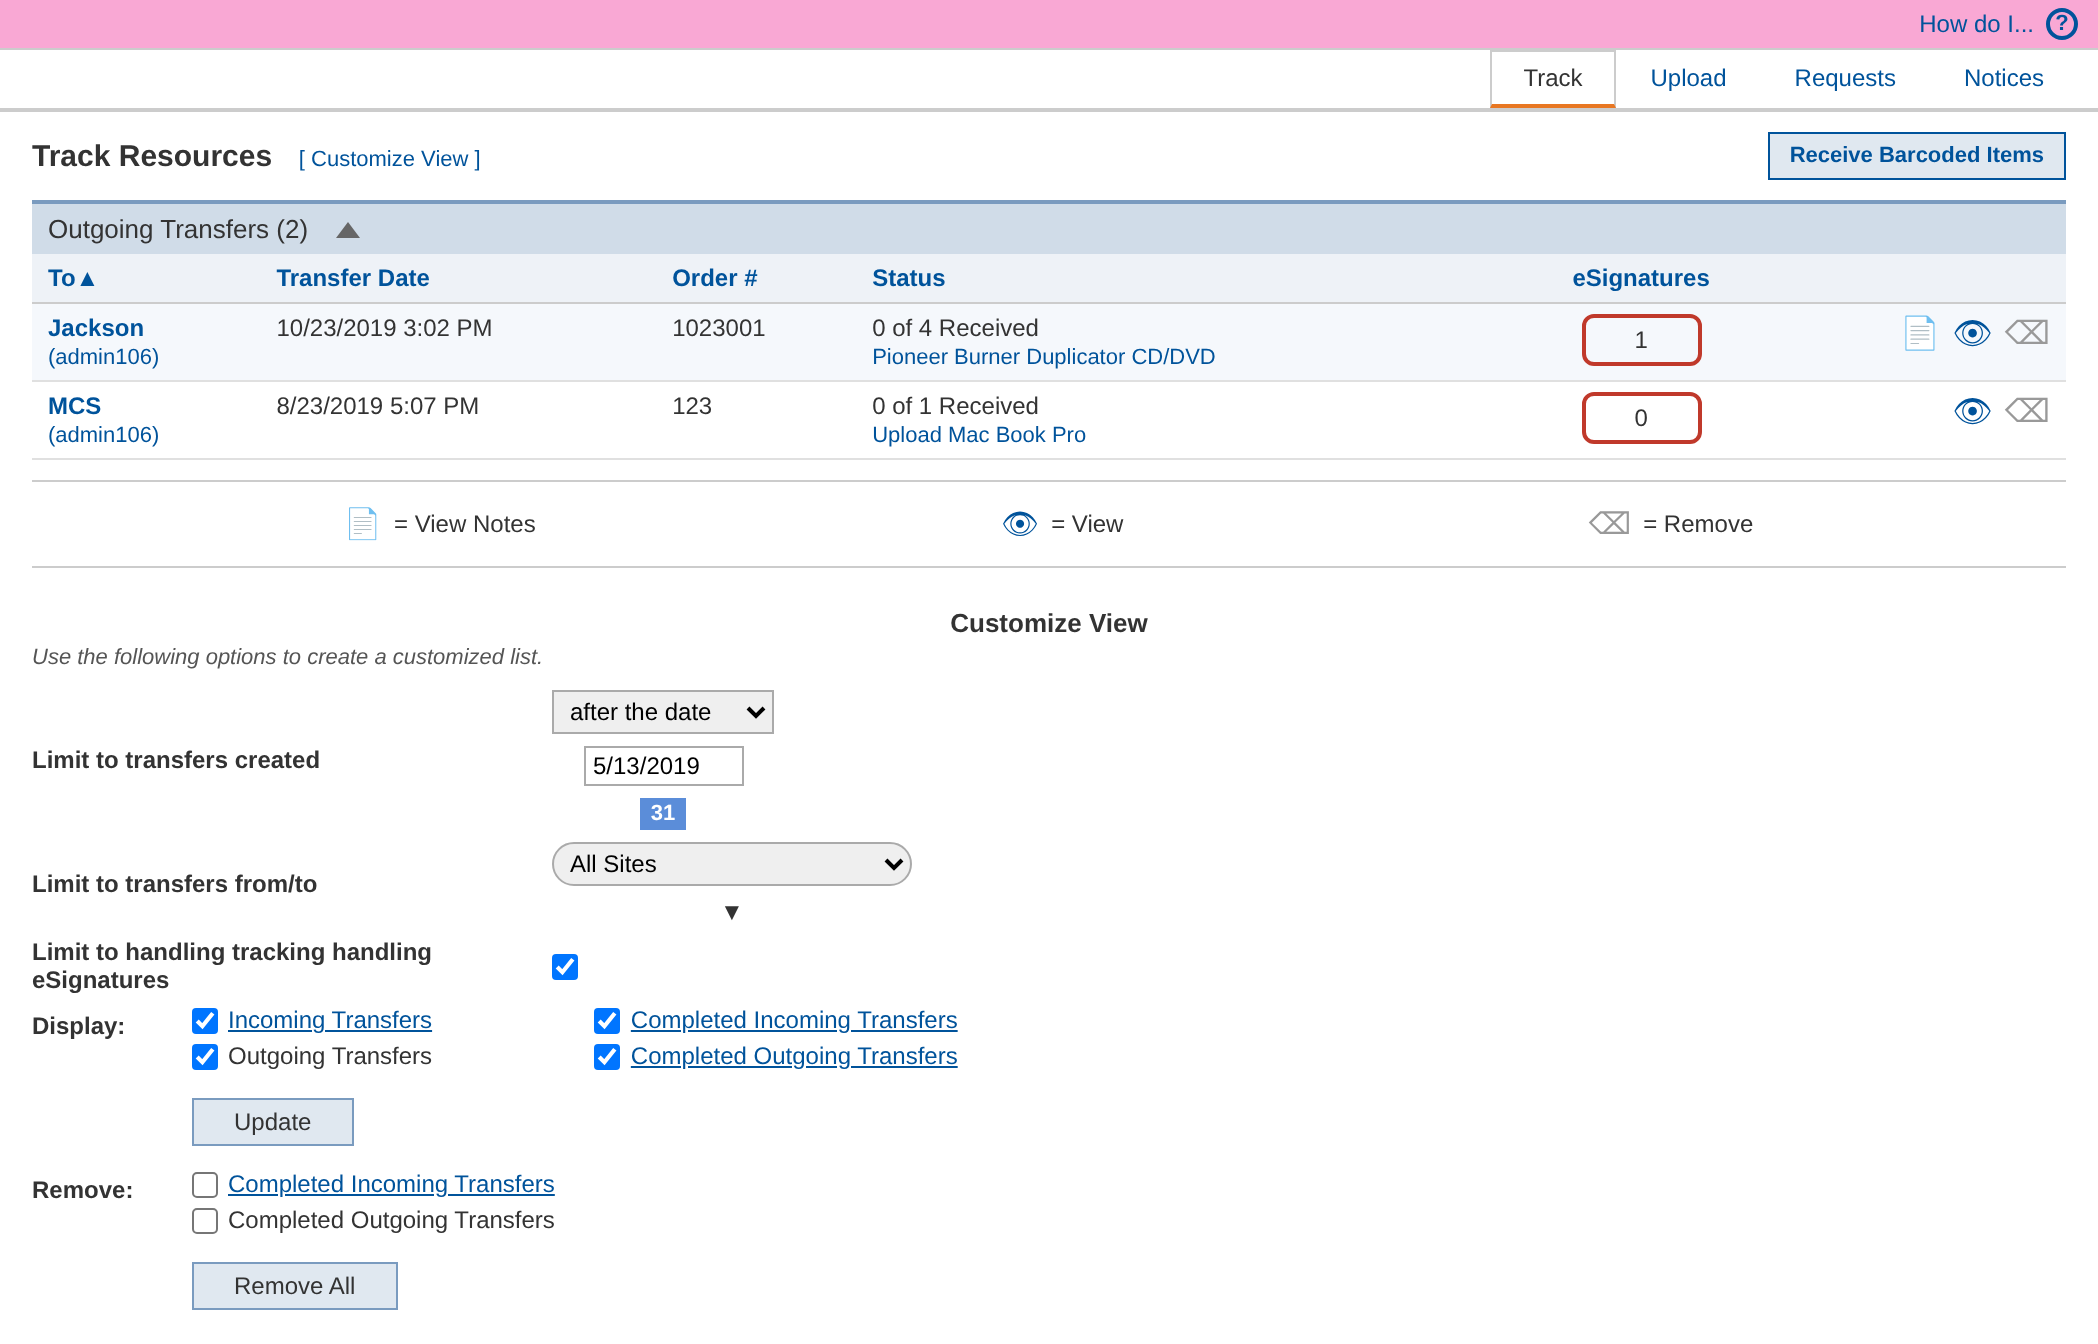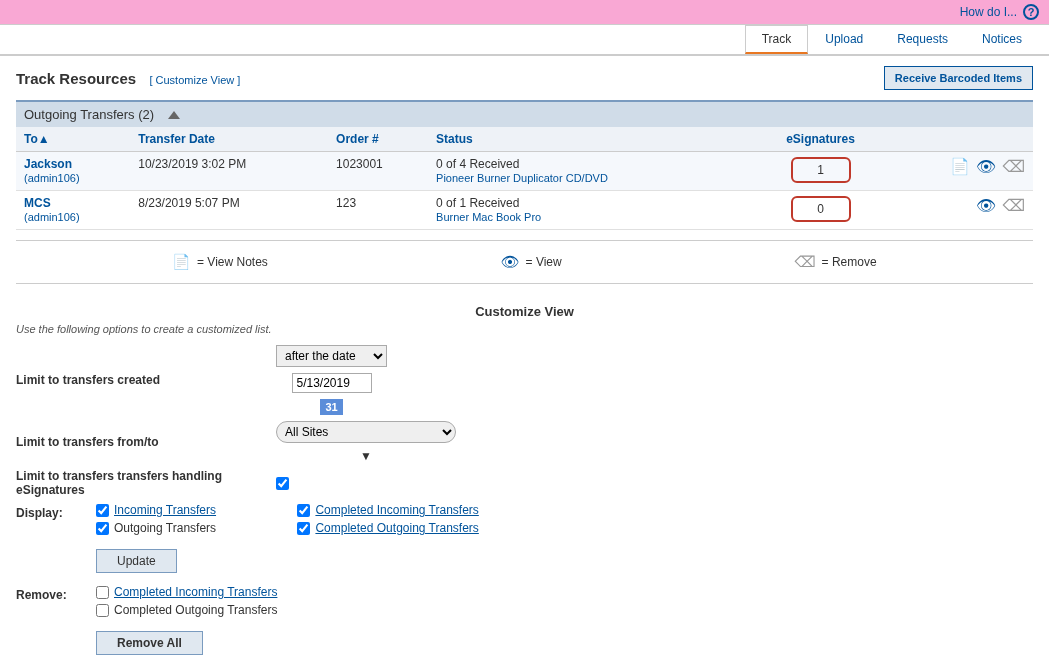--- a/index.html
+++ b/index.html
@@ -260,21 +260,20 @@
     }
     .remove-btn {
       background: #e0e8f0;
       border: 1px solid #7a9bbf;
       padding: 4px 20px;
       font-size: 12px;
       cursor: pointer;
       margin-left: 80px;
       margin-top: 6px;
       color: #333;
-      font-weight: bold;
     }
     .remove-options {
       display: flex;
       flex-direction: column;
       gap: 4px;
     }
     .triangle-up {
       display: inline-block;
       width: 0; height: 0;
       border-left: 6px solid transparent;
@@ -362,21 +361,21 @@
 
       <tr class="row-normal">
         <td>
           <a href="#" class="link-blue">MCS</a><br>
           <span class="sub-text">(admin106)</span>
         </td>
         <td>8/23/2019 5:07 PM</td>
         <td>123</td>
         <td>
           <span>0 of 1 Received</span><br>
-          <span class="sub-text">Burner Mac Book Pro</span>
+          <span class="sub-text">Upload Mac Book Pro</span>
         </td>
         <td></td>
         <td class="esig-col">
           <div class="esig-box">
             <span>0</span>
           </div>
         </td>
         <td>
           <div class="action-icons">
             <span class="icon-action" title="View">👁</span>
@@ -423,21 +422,21 @@
       <span class="form-label">Limit to transfers from/to</span>
       <div class="form-control-group">
         <select class="small-select" style="width:180px;border-radius:11px;">
           <option>All Sites</option>
         </select>
         <span>▼</span>
       </div>
     </div>
 
     <div class="form-row">
-      <span class="form-label">Limit to transfers transfers handling eSignatures</span>
+      <span class="form-label">Limit to handling tracking handling eSignatures</span>
       <div class="form-control-group">
         <input type="checkbox" checked="" style="">
       </div>
     </div>
 
     <div class="display-row">
       <span class="display-label">Display:</span>
       <div class="display-options">
         <div class="checkbox-item">
           <input type="checkbox" checked="" style="">

